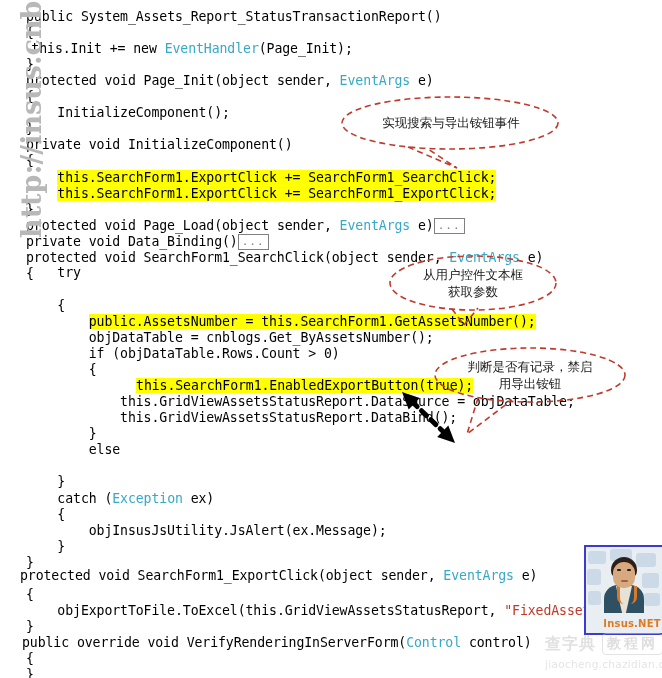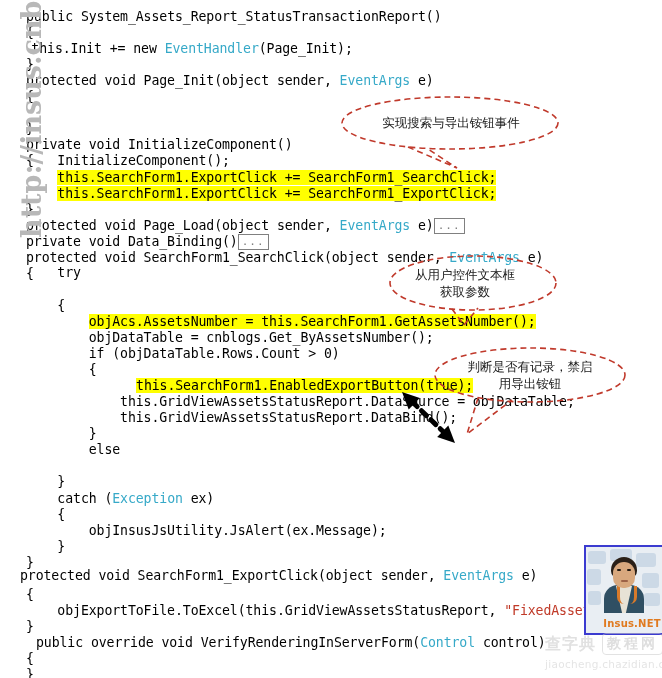--- a/index.html
+++ b/index.html
@@ -228,75 +228,75 @@
 
 <div id="stage">
 
   <div id="code">
       <div class="line" style="top: 6px; padding-left: 26px;"><span class="kw">public </span><span class="pln">System_Assets_Report_StatusTransactionReport()</span></div>
       <div class="line" style="top: 22.05px; padding-left: 26px;"><span class="pln">{</span></div>
       <div class="line" style="top: 38.1px; "><span class="pln">    </span><span class="kw">this</span><span class="pln">.Init += </span><span class="kw">new </span><span class="typ">EventHandler</span><span class="pln">(Page_Init);</span></div>
       <div class="line" style="top: 54.15px; padding-left: 26px;"><span class="pln">}</span></div>
       <div class="line" style="top: 70.2px; padding-left: 26px;"><span class="kw">protected void </span><span class="pln">Page_Init(</span><span class="kw">object</span><span class="pln"> sender, </span><span class="typ">EventArgs</span><span class="pln"> e)</span></div>
       <div class="line" style="top: 86.25px; padding-left: 26px;"><span class="pln">{</span></div>
-      <div class="line" style="top: 102.3px; padding-left: 26px; margin-top: 48px;"><span class="pln">    InitializeComponent();</span></div>
+      <div class="line" style="top: 102.3px; padding-left: 26px;"><span class="pln">    InitializeComponent();</span></div>
       <div class="line" style="top: 118.35px; padding-left: 26px;"><span class="pln">}</span></div>
       <div class="line" style="top: 134.4px; padding-left: 26px;"><span class="kw">private void </span><span class="pln">InitializeComponent()</span></div>
       <div class="line" style="top: 150.45px; padding-left: 26px;"><span class="pln">{</span></div>
       <div class="line" style="top: 166.5px; padding-left: 26px;"><span class="pln">    </span><span class="hl"><span class="kw">this</span><span class="pln">.SearchForm1.ExportClick += SearchForm1_SearchClick;</span></span></div>
       <div class="line" style="top: 182.55px; padding-left: 26px;"><span class="pln">    </span><span class="hl"><span class="kw">this</span><span class="pln">.SearchForm1.ExportClick += SearchForm1_ExportClick;</span></span></div>
       <div class="line" style="top: 198.6px; padding-left: 26px;"><span class="pln">}</span></div>
       <div class="line" style="top: 214.65px; padding-left: 26px;"><span class="kw">protected void </span><span class="pln">Page_Load(</span><span class="kw">object</span><span class="pln"> sender, </span><span class="typ">EventArgs</span><span class="pln"> e)</span><span class="collapse">...</span></div>
       <div class="line" style="top: 230.7px; padding-left: 26px; text-align: center;"><span class="kw">private void </span><span class="pln">Data_Binding()</span><span class="collapse">...</span></div>
       <div class="line" style="top: 246.75px; padding-left: 26px;"><span class="kw">protected void </span><span class="pln">SearchForm1_SearchClick(</span><span class="kw">object</span><span class="pln"> sender, </span><span class="typ">EventArgs</span><span class="pln"> e)</span></div>
       <div class="line" style="top: 262.8px; padding-left: 26px;"><span class="pln">{</span></div>
       <div class="line" style="top: 262px; padding-left: 26px;"><span class="pln">    </span><span class="kw">try</span></div>
       <div class="line" style="top: 294.9px; padding-left: 26px;"><span class="pln">    {</span></div>
-      <div class="line" style="top: 310.95px; padding-left: 26px;"><span class="pln">        </span><span class="hl"><span class="pln">objAcs.AssetsNumber = </span><span class="kw">this</span><span class="pln">.SearchForm1.GetAssetsNumber();</span></span></div>
+      <div class="line" style="top: 310.95px; padding-left: 26px;"><span class="pln">        </span><span class="hl"><span class="pln">public.AssetsNumber = </span><span class="kw">this</span><span class="pln">.SearchForm1.GetAssetsNumber();</span></span></div>
       <div class="line" style="top: 327px; padding-left: 26px;"><span class="pln">        objDataTable = cnblogs.Get_ByAssetsNumber();</span></div>
       <div class="line" style="top: 343.05px; padding-left: 26px;"><span class="pln">        </span><span class="kw">if</span><span class="pln"> (objDataTable.Rows.Count &gt; 0)</span></div>
       <div class="line" style="top: 359.1px; padding-left: 26px;"><span class="pln">        {</span></div>
       <div class="line" style="top: 375.15px; padding-left: 42px;"><span class="pln">            </span><span class="hl"><span class="kw">this</span><span class="pln">.SearchForm1.EnabledExportButton(</span><span class="kw">true</span><span class="pln">);</span></span></div>
       <div class="line" style="top: 391.2px; padding-left: 26px;"><span class="pln">            </span><span class="kw">this</span><span class="pln">.GridViewAssetsStatusReport.DataSource = objDataTable;</span></div>
       <div class="line" style="top: 407.25px; padding-left: 26px;"><span class="pln">            </span><span class="kw">this</span><span class="pln">.GridViewAssetsStatusReport.DataBind();</span></div>
       <div class="line" style="top: 423.3px; padding-left: 26px;"><span class="pln">        }</span></div>
       <div class="line" style="top: 439.35px; padding-left: 26px;"><span class="pln">        </span><span class="kw">else</span></div>
       <div class="line" style="top: 455.4px; padding-left: 26px;"><span class="pln">            </span></div>
       <div class="line" style="top: 471.45px; padding-left: 26px;"><span class="pln">    }</span></div>
       <div class="line" style="top: 487.5px; padding-left: 26px;"><span class="pln">    </span><span class="kw">catch</span><span class="pln"> (</span><span class="typ">Exception</span><span class="pln"> ex)</span></div>
       <div class="line" style="top: 503.55px; padding-left: 26px;"><span class="pln">    {</span></div>
       <div class="line" style="top: 519.6px; padding-left: 26px;"><span class="pln">        objInsusJsUtility.JsAlert(ex.Message);</span></div>
       <div class="line" style="top: 535.65px; padding-left: 26px;"><span class="pln">    }</span></div>
       <div class="line" style="top: 551.7px; padding-left: 26px;"><span class="pln">}</span></div>
       <div class="line" style="top: 565px; padding-left: 20px;"><span class="kw">protected void </span><span class="pln">SearchForm1_ExportClick(</span><span class="kw">object</span><span class="pln"> sender, </span><span class="typ">EventArgs</span><span class="pln"> e)</span></div>
       <div class="line" style="top: 583.8px; padding-left: 26px;"><span class="pln">{</span></div>
       <div class="line" style="top: 599.85px; padding-left: 26px;"><span class="pln">    objExportToFile.ToExcel(</span><span class="kw">this</span><span class="pln">.GridViewAssetsStatusReport, </span><span class="str">"FixedAssetsStatusR</span></div>
       <div class="line" style="top: 615.9px; padding-left: 26px;"><span class="pln">}</span></div>
-      <div class="line" style="top: 631.95px; padding-left: 36px;"><span class="kw">public override void </span><span class="pln">VerifyRenderingInServerForm(</span><span class="typ">Control</span><span class="pln"> control)</span></div>
+      <div class="line" style="top: 631.95px; padding-left: 22px;"><span class="kw">public override void </span><span class="pln">VerifyRenderingInServerForm(</span><span class="typ">Control</span><span class="pln"> control)</span></div>
       <div class="line" style="top: 648px; padding-left: 26px;"><span class="pln">{</span></div>
       <div class="line" style="top: 664.05px; padding-left: 26px;"><span class="pln">}</span></div>
     </div>
 
   <div id="wm-vertical">http://insus.cnblogs.com</div>
 
   <svg class="overlay" id="annotations" viewBox="0 0 662 678">
       <ellipse cx="450" cy="123" rx="108" ry="26" fill="none" stroke="#c0392b" stroke-width="1.6" stroke-dasharray="6 4"></ellipse>
       <path d="M408,147 L457,168 L428,149" fill="none" stroke="#c0392b" stroke-width="1.6" stroke-dasharray="6 4"></path>
       <ellipse cx="473" cy="283" rx="83" ry="27" fill="none" stroke="#c0392b" stroke-width="1.6" stroke-dasharray="6 4"></ellipse>
       <path d="M452,309 L464,325 L478,308" fill="none" stroke="#c0392b" stroke-width="1.6" stroke-dasharray="6 4"></path>
       <ellipse cx="530" cy="375" rx="95" ry="27" fill="none" stroke="#c0392b" stroke-width="1.6" stroke-dasharray="6 4"></ellipse>
       <path d="M478,398 L467,434 L512,400" fill="none" stroke="#c0392b" stroke-width="1.6" stroke-dasharray="6 4"></path>
       <line x1="412.0880046262015" y1="401.7073252063448" x2="444.9119953737985" y2="433.2926747936552" stroke="#000000" stroke-width="5" stroke-dasharray="7 6" stroke-linecap="round"></line>
       <path d="M402,392 L419.79676287829886,398.02289224987504 L408.7026769281905,409.5520403941053 Z" fill="#000000"></path>
       <path d="M455,443 L437.20323712170114,436.97710775012496 L448.2973230718095,425.4479596058947 Z" fill="#000000"></path>
     </svg>
 
   <div id="callout-texts">
       <div class="callout-text" style="left: 380px; top: 114px; width: 142px;">实现搜索与导出铵钮事件</div>
-      <div class="callout-text" style="left: 392px; top: 266px; width: 146px;">从用户控件文本框
+      <div class="callout-text" style="left: 400px; top: 266px; width: 146px;">从用户控件文本框
 获取参数</div>
       <div class="callout-text" style="left: 440px; top: 358px; width: 180px;">判断是否有记录，禁启
 用导出铵钮</div>
     </div>
 
   <div id="avatar-card">
     <div class="av-blob" style="left:2px;  top:4px;  width:18px; height:13px;"></div>
     <div class="av-blob" style="left:24px; top:2px;  width:22px; height:12px;"></div>
     <div class="av-blob" style="left:50px; top:6px;  width:20px; height:14px;"></div>
     <div class="av-blob" style="left:1px;  top:22px; width:14px; height:16px;"></div>

